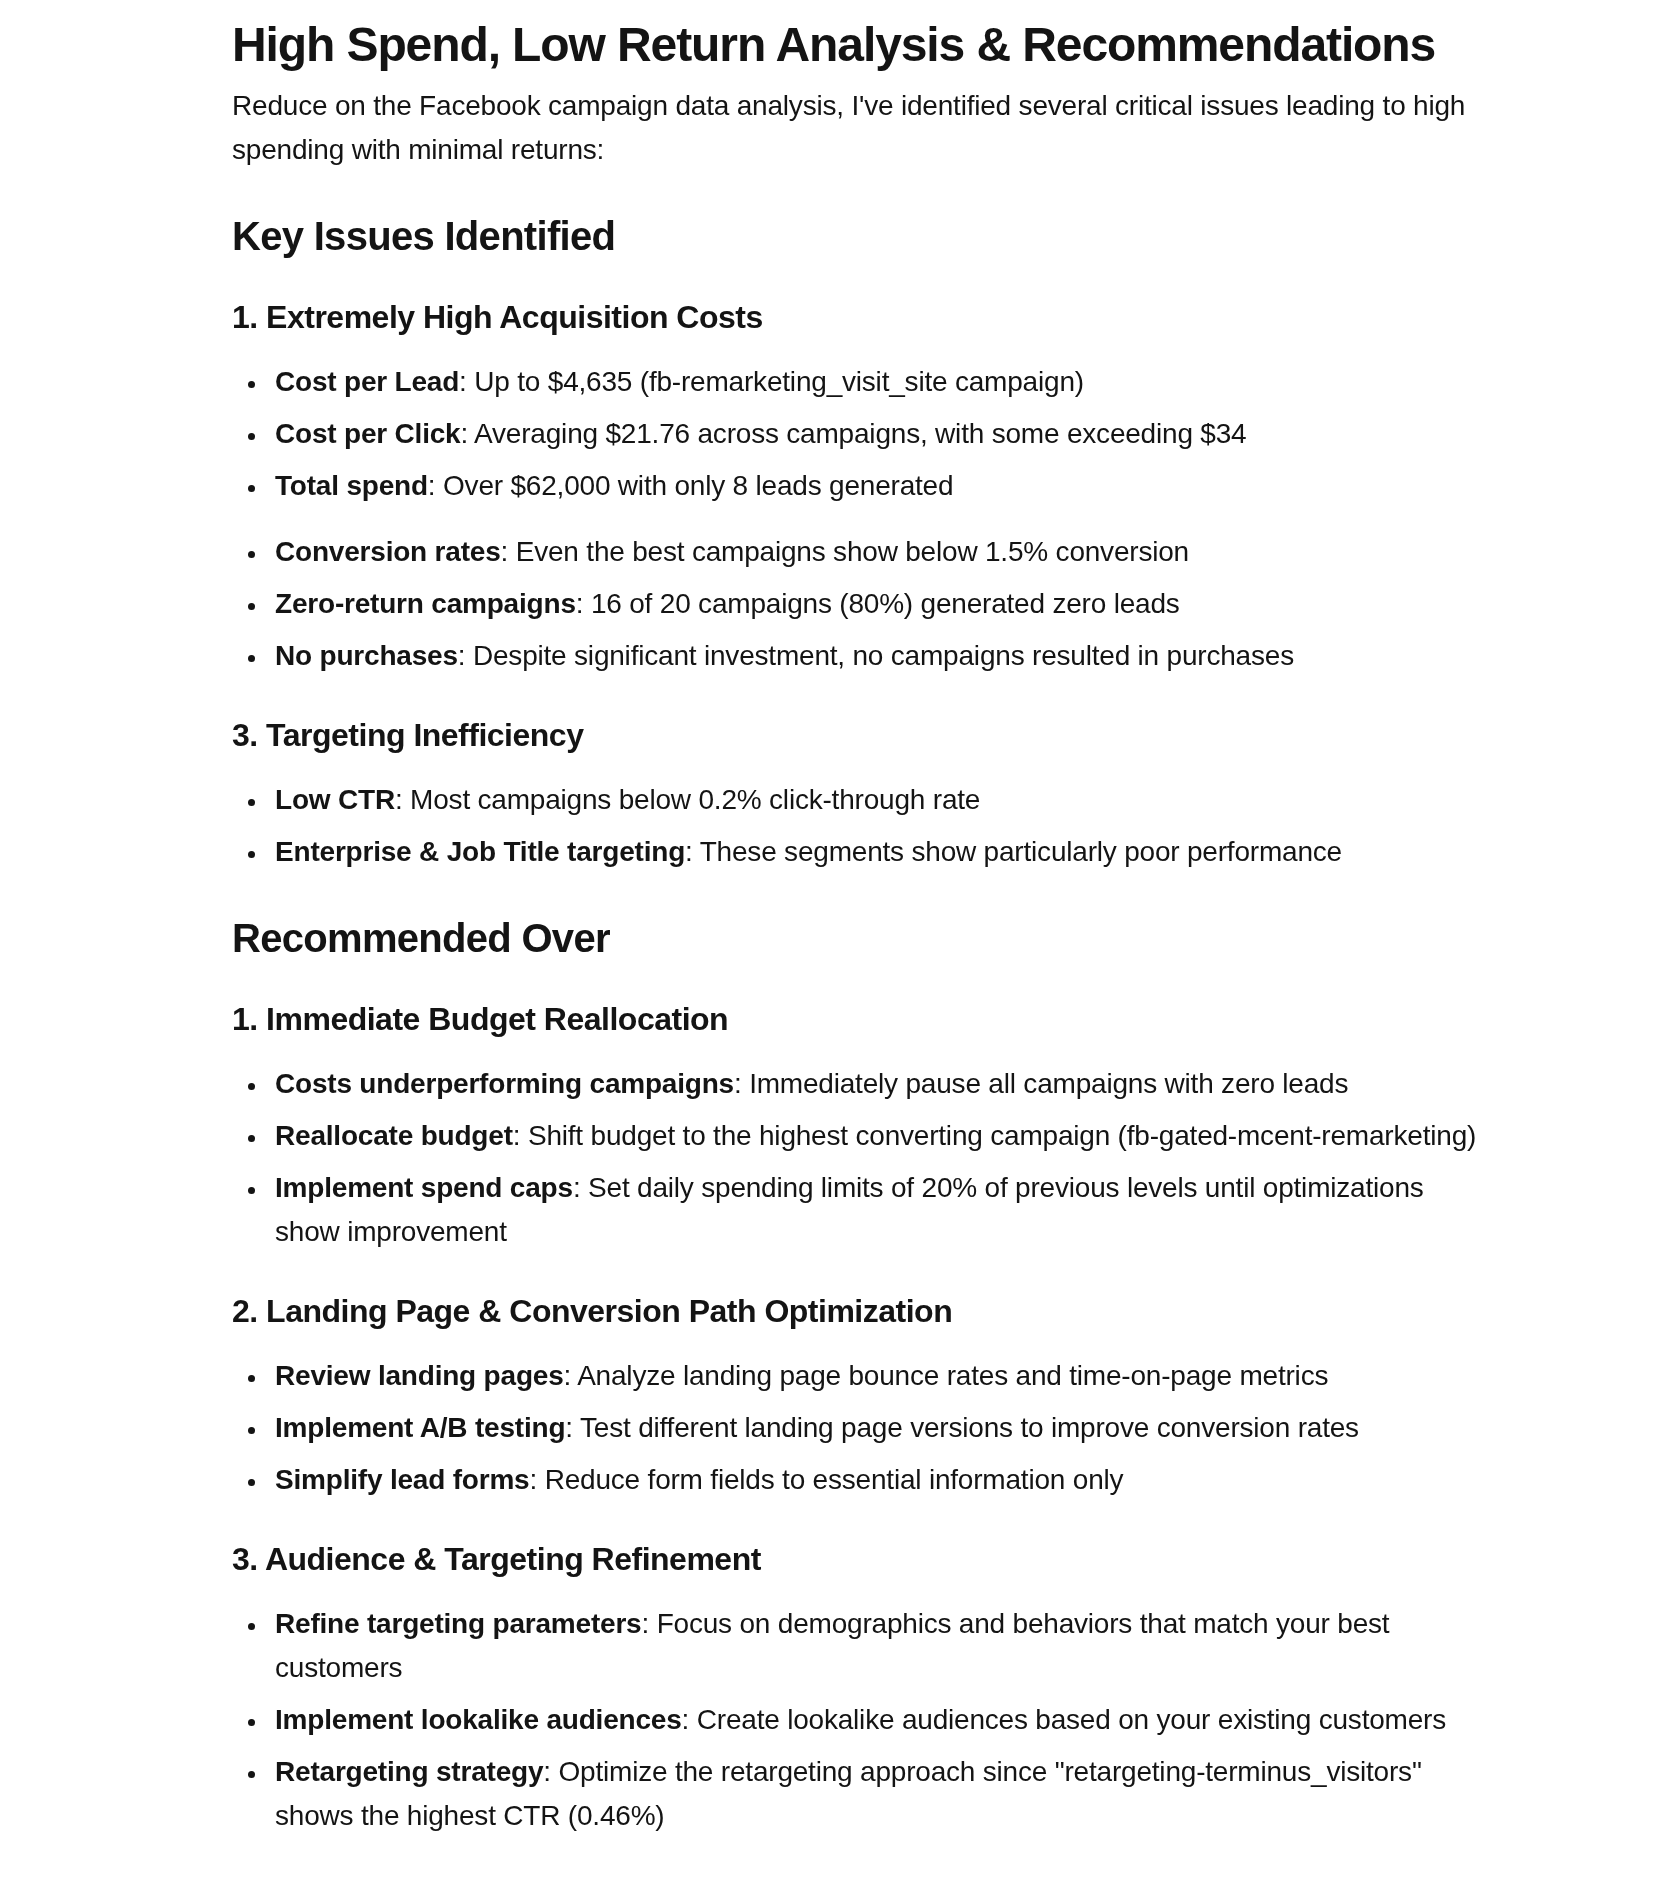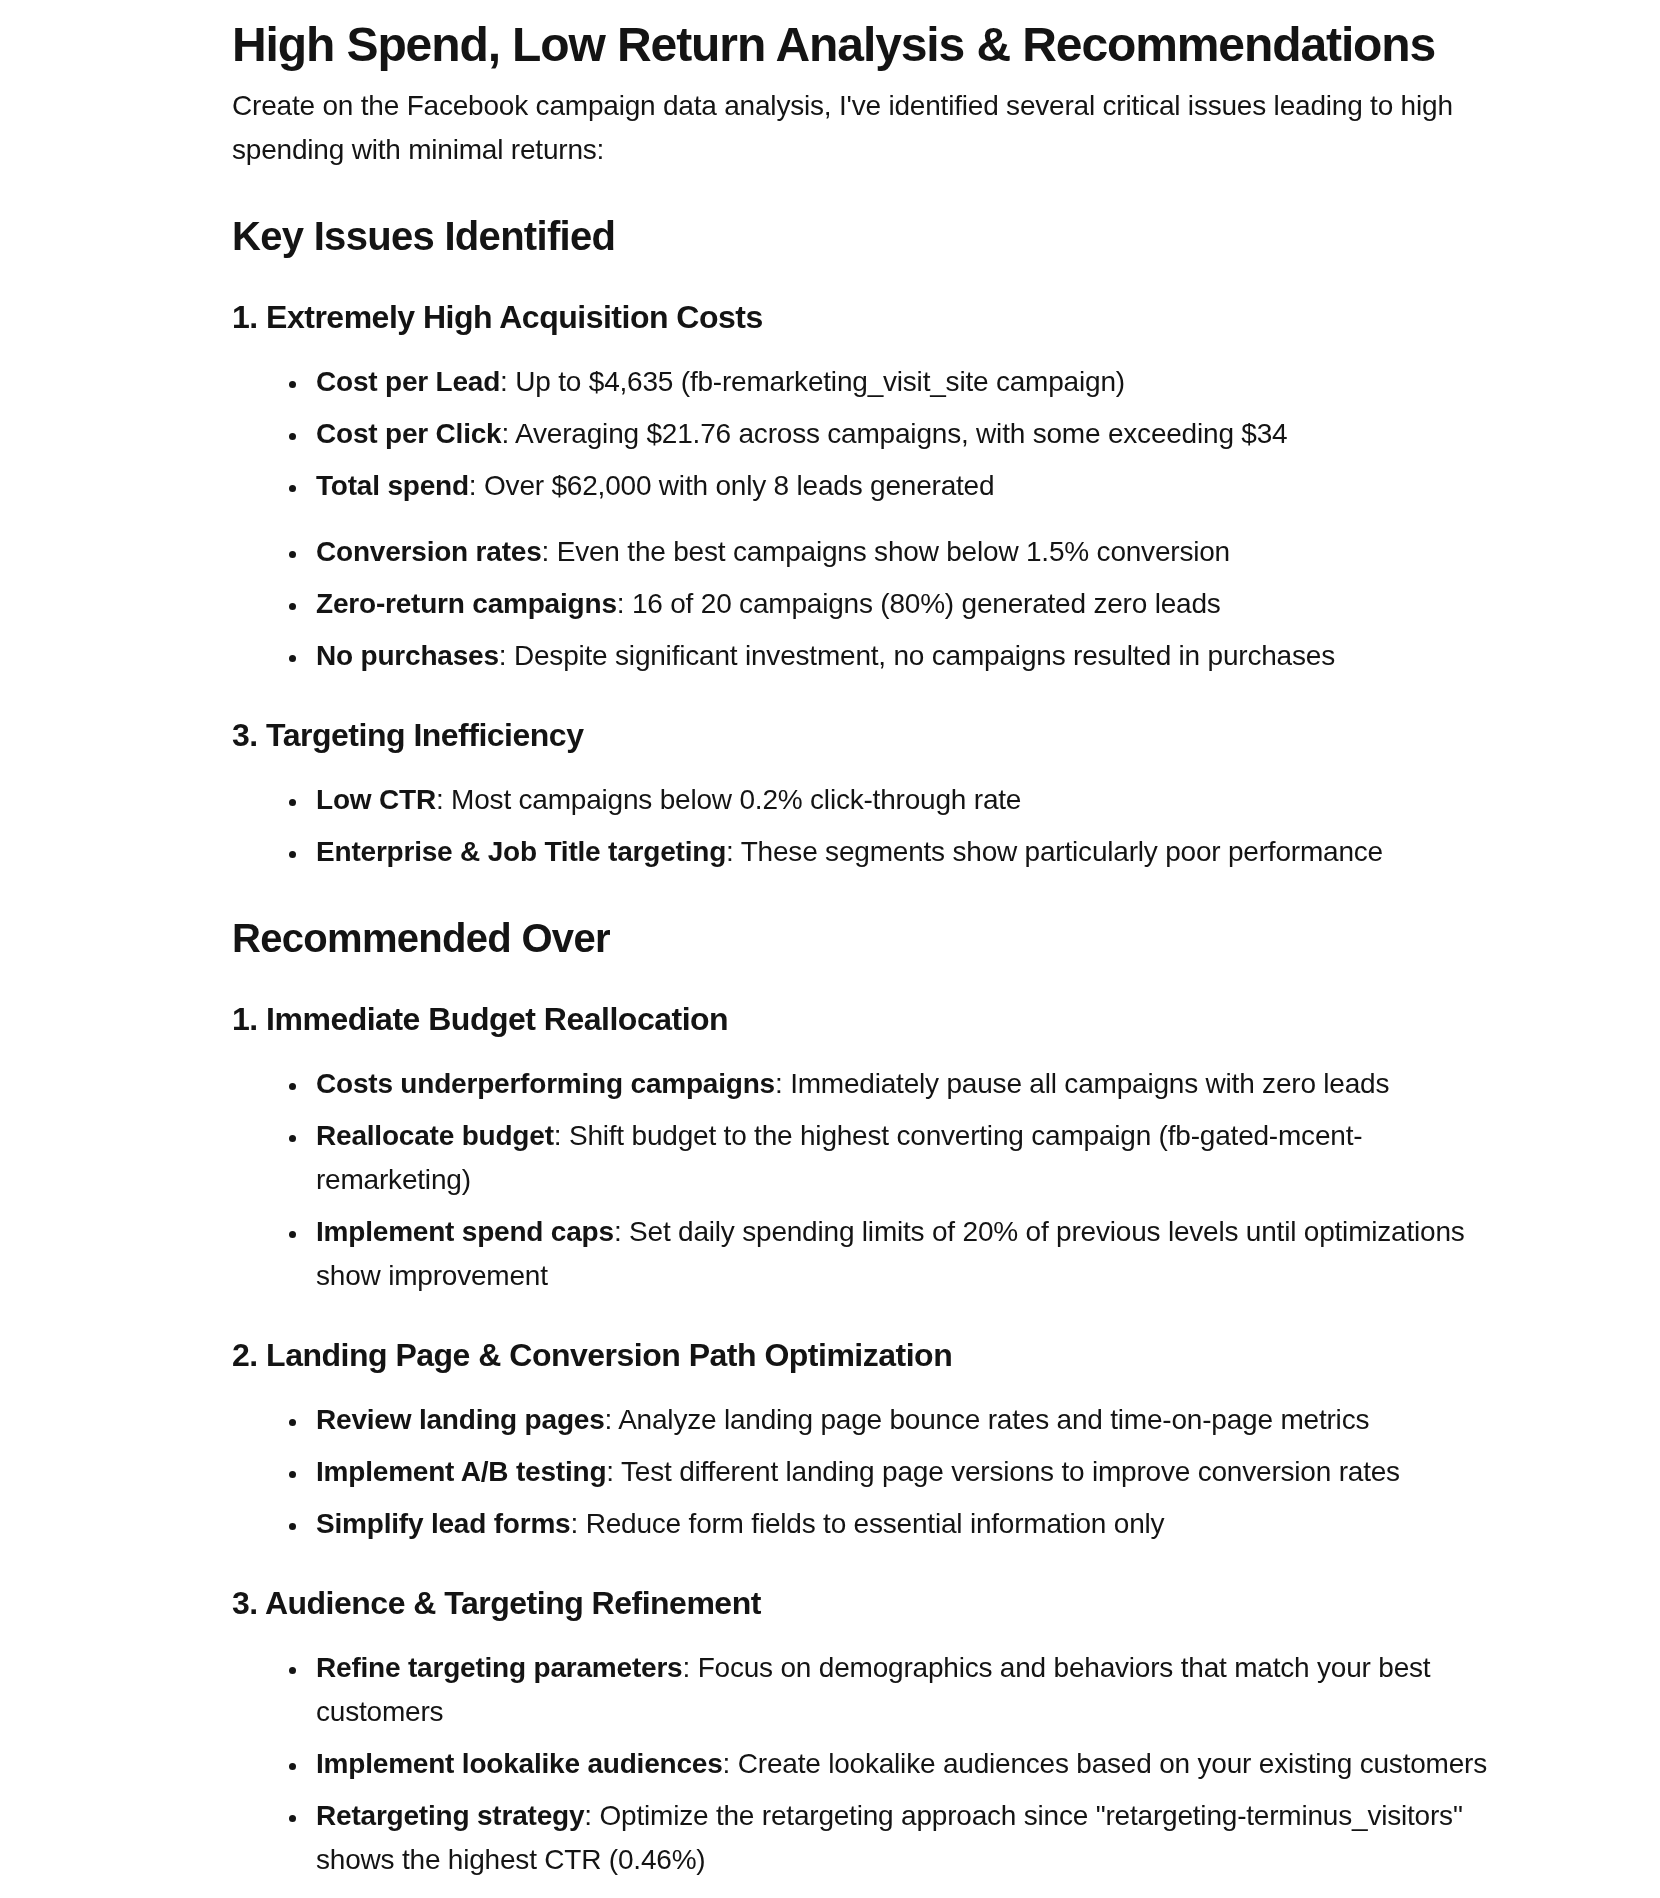--- a/index.html
+++ b/index.html
@@ -49,40 +49,39 @@
   ul.bullets {
     margin: 22px 0 0 0;
     padding: 0 0 0 37px;
     list-style: disc outside;
   }
   ul.bullets li {
     font-size: 28px;
     line-height: 44px;
     letter-spacing: -0.2px;
     padding-left: 6px;
-    margin-left: 41px;
   }
   ul.bullets li::marker {
     font-size: 24px;
   }
   ul.bullets li + li {
     margin-top: 8px;
   }
   .b {
     font-weight: 700;
   }
 </style>
 </head>
 <body>
 
 <div class="doc">
 
   <h1 class="title">High Spend, Low Return Analysis &amp; Recommendations</h1>
 
-  <p class="intro">Create on the Facebook campaign data analysis, I've identified several critical issues leading to high spending with minimal returns:</p>
+  <p class="intro">Reduce on the Facebook campaign data analysis, I've identified several critical issues leading to high spending with minimal returns:</p>
 
   <h2 class="section-heading">Key Issues Identified</h2>
 
   <h3 class="subsection-heading">1. Extremely High Acquisition Costs</h3>
   <ul class="bullets">
     <li><span class="b">Cost per Lead</span><span>: Up to $4,635 (fb-remarketing_visit_site campaign)</span></li>
     <li><span class="b">Cost per Click</span><span>: Averaging $21.76 across campaigns, with some exceeding $34</span></li>
     <li><span class="b">Total spend</span><span>: Over $62,000 with only 8 leads generated</span></li>
   </ul>
 

